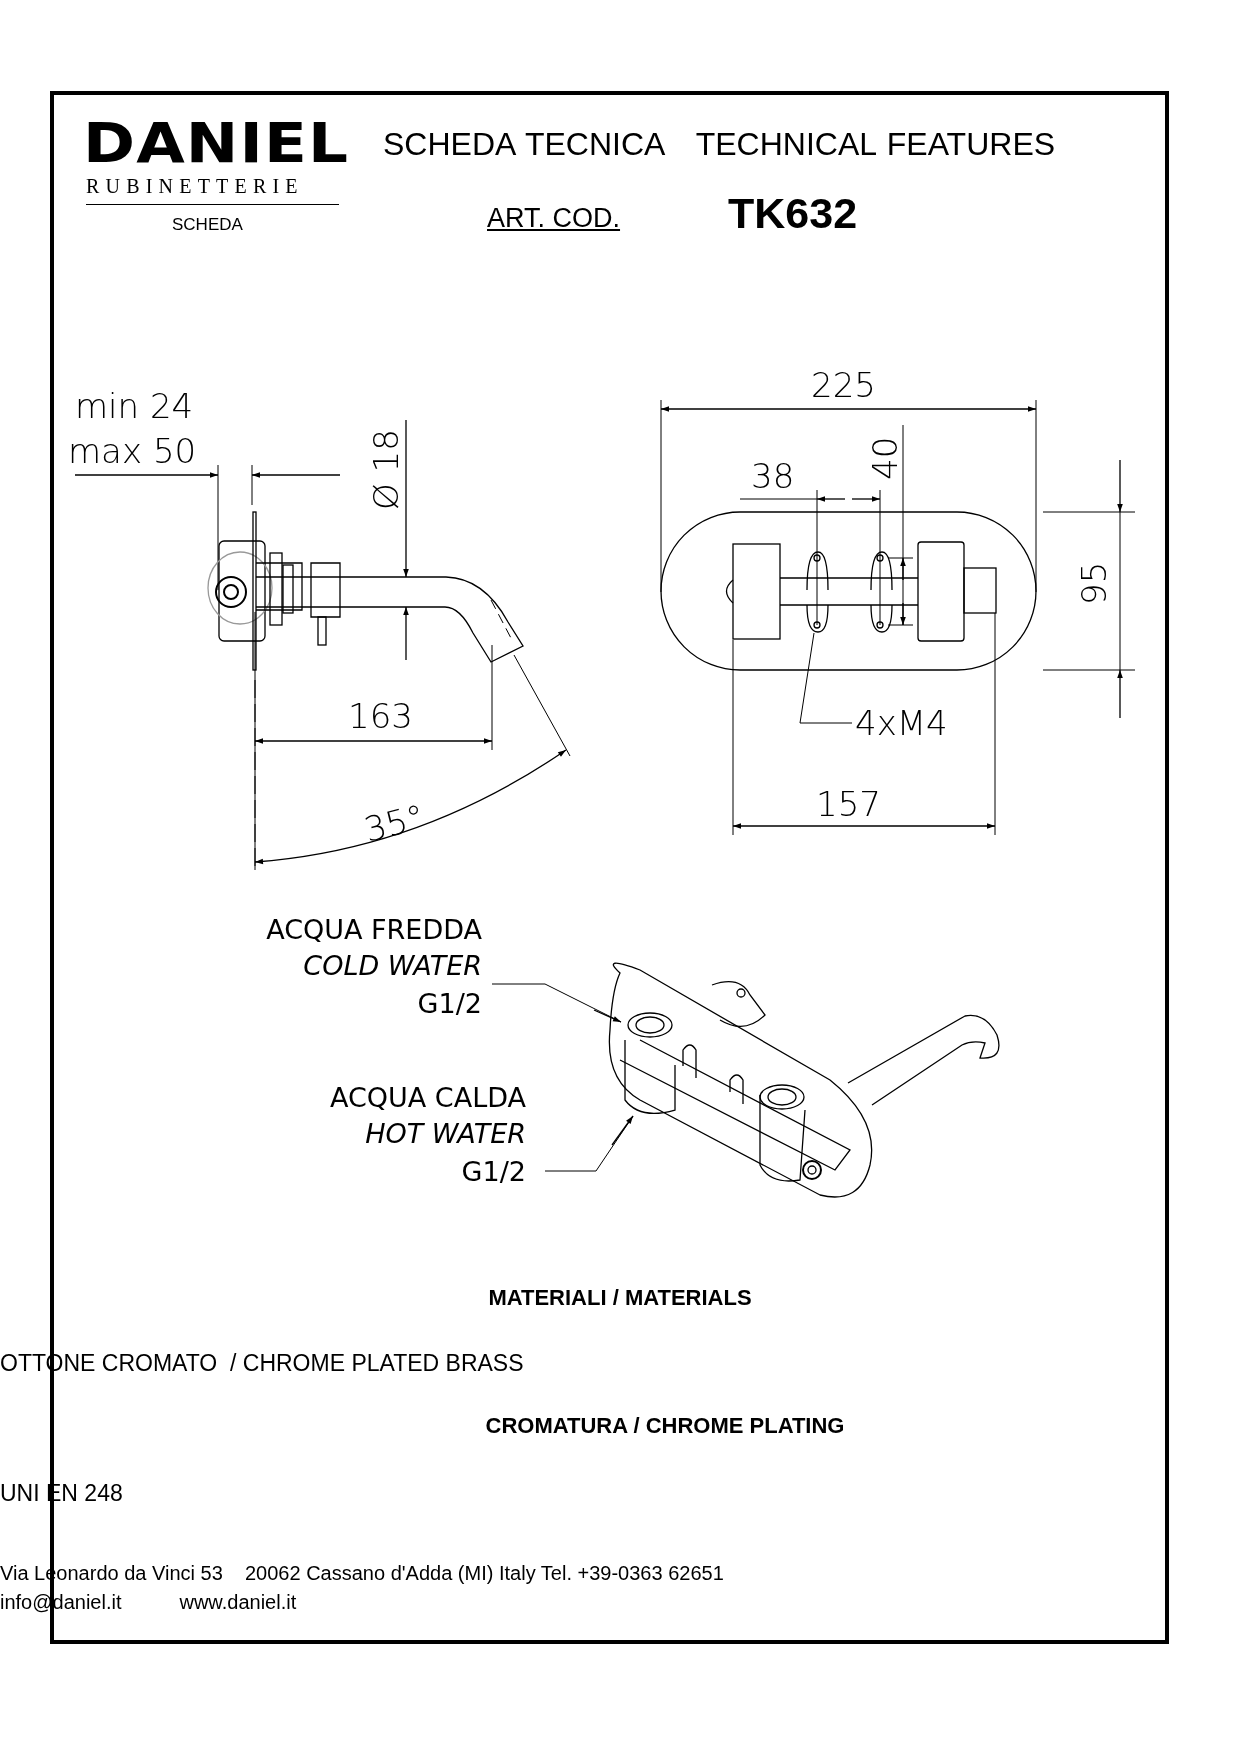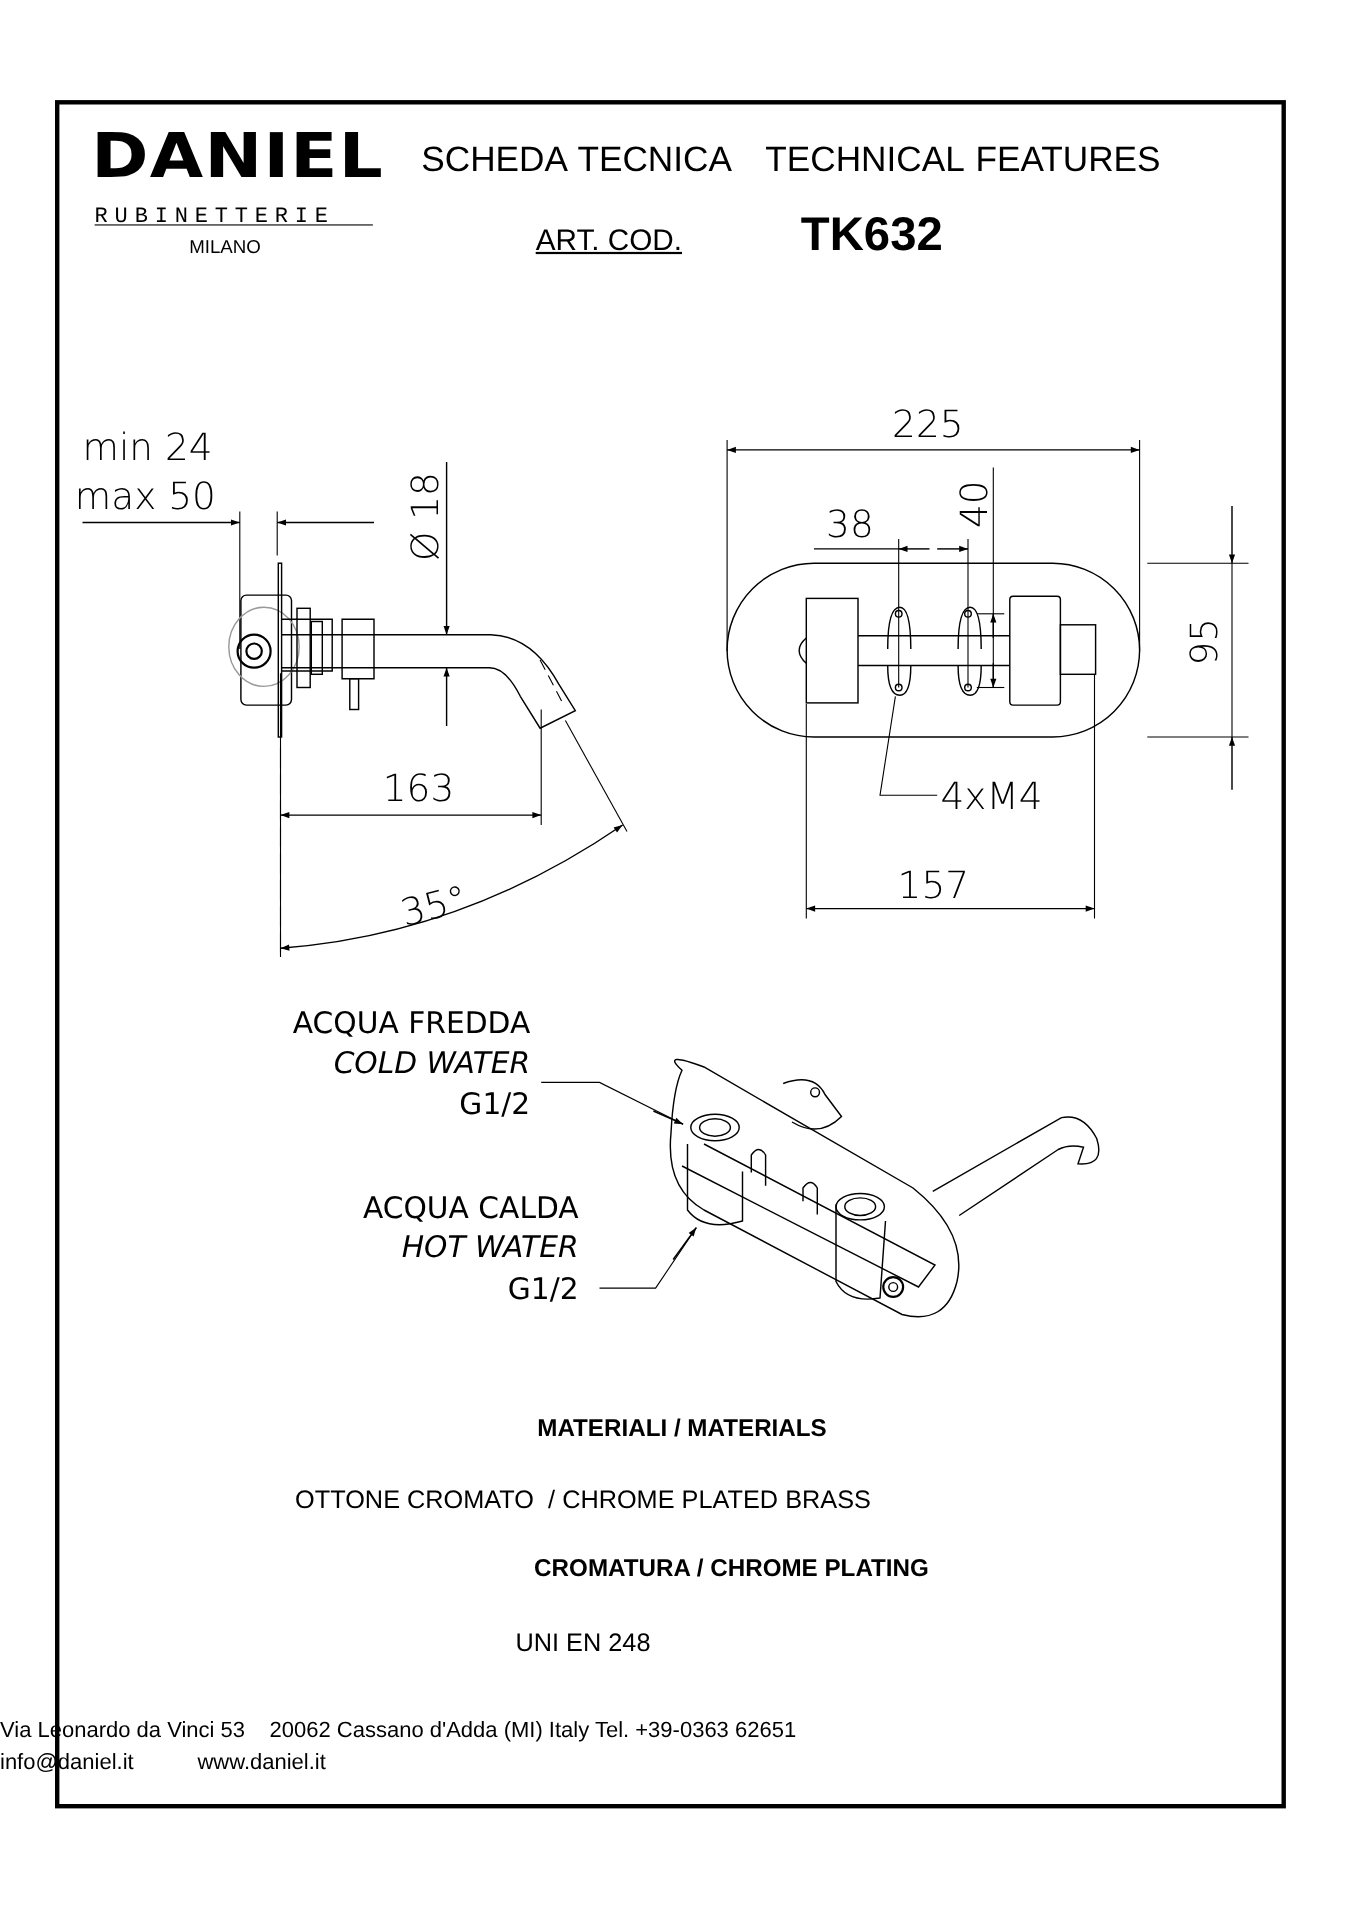--- a/index.html
+++ b/index.html
@@ -1,42 +1,42 @@
 <!DOCTYPE html>
 <html><head>
 <meta charset="utf-8">
 <style>
   html, body { margin: 0; padding: 0; background: #ffffff; }
   body { width: 1240px; height: 1755px; position: relative; overflow: hidden; font-family: "Liberation Sans", sans-serif; color: #000; }
   .frame { position: absolute; left: 50px; top: 91px; width: 1111px; height: 1545px; border: 4px solid #000; box-sizing: content-box; }
   .abs { position: absolute; white-space: nowrap; }
   .logo-main { left: 83px; top: 115px; font-family: "DejaVu Sans", sans-serif; font-size: 56px; font-weight: bold; letter-spacing: 1px; transform: scaleX(1.12); transform-origin: left top; line-height: 1; }
-  .logo-sub { left: 86px; top: 176px; font-size: 20px; letter-spacing: 6.2px; line-height: 1; font-family: Liberation Mono, monospace; margin-top: 12px; }
+  .logo-sub { left: 86px; top: 176px; font-size: 20px; letter-spacing: 6.2px; line-height: 1; font-family: Liberation Serif, serif; }
   .logo-rule { position: absolute; left: 86px; top: 204px; width: 253px; height: 1px; background: #000; }
   .logo-city { left: 172px; top: 216px; font-size: 17px; line-height: 1; }
   .title { left: 383px; top: 128px; font-size: 32px; line-height: 1; word-spacing: 2px; }
   .artcod { left: 487px; top: 205px; font-size: 27px; text-decoration: underline; line-height: 1; }
   .code { left: 728px; top: 192px; font-size: 43px; font-weight: bold; line-height: 1; }
   svg.drawing { position: absolute; left: 0; top: 0; }
   .dim { font-family: "DejaVu Sans", sans-serif; font-size: 34px; font-weight: 300; fill: #000; }
   .callout { font-family: "DejaVu Sans", sans-serif; font-size: 27px; fill: #000; }
   .callout-it { font-style: italic; }
   .sec-head { left: 0; width: 1240px; text-align: center; font-weight: bold; font-size: 22px; line-height: 1; }
-  .sec-body { left: 0; width: 1060px; text-align: center; font-size: 23px; line-height: 1; }
+  .sec-body { left: 0; width: 1060px; text-align: left; font-size: 23px; line-height: 1; }
   .footer { left: 0; width: 1240px; text-align: left; font-size: 20px; line-height: 1; }
 </style>
 </head>
 <body>
 
 <div class="frame"></div>
 
 <div class="abs logo-main">DANIEL</div>
 <div class="abs logo-sub">RUBINETTERIE</div>
 <div class="logo-rule"></div>
-<div class="abs logo-city">MILANO</div>
+<div class="abs logo-city">SCHEDA</div>
 <div class="abs title" style="white-space: pre;">SCHEDA TECNICA   TECHNICAL FEATURES</div>
 <div class="abs artcod">ART. COD.</div>
 <div class="abs code">TK632</div>
 
 <svg class="drawing" width="1240" height="1755" viewBox="0 0 1240 1755">
   <defs>
     <marker id="arr" viewBox="0 0 10 10" refX="10" refY="5" markerWidth="22" markerHeight="8" markerUnits="userSpaceOnUse" orient="auto-start-reverse">
       <path d="M0,1.5 L10,5 L0,8.5 z" fill="#000"></path>
     </marker>
   </defs>

